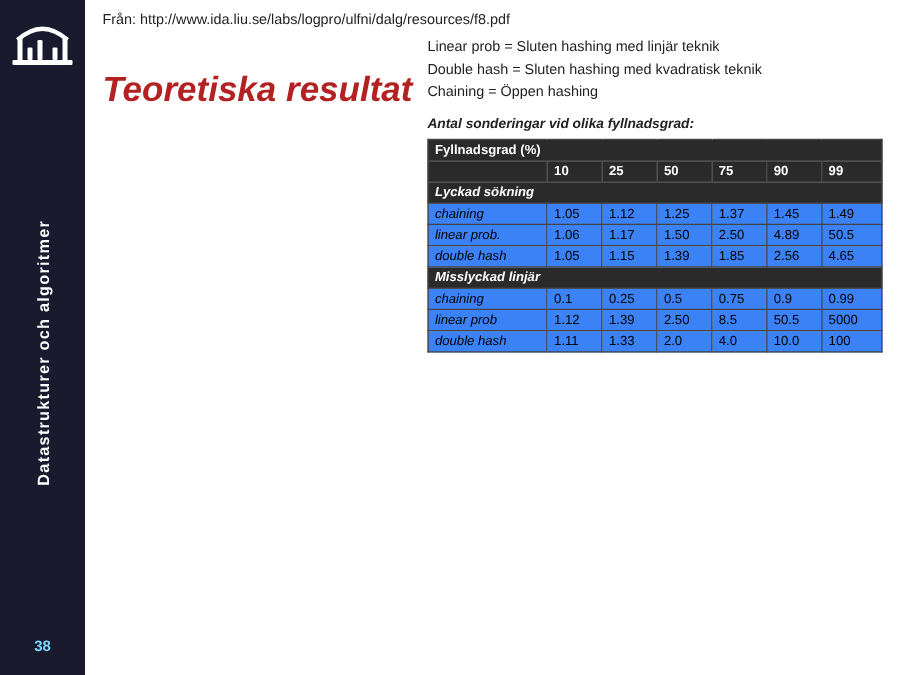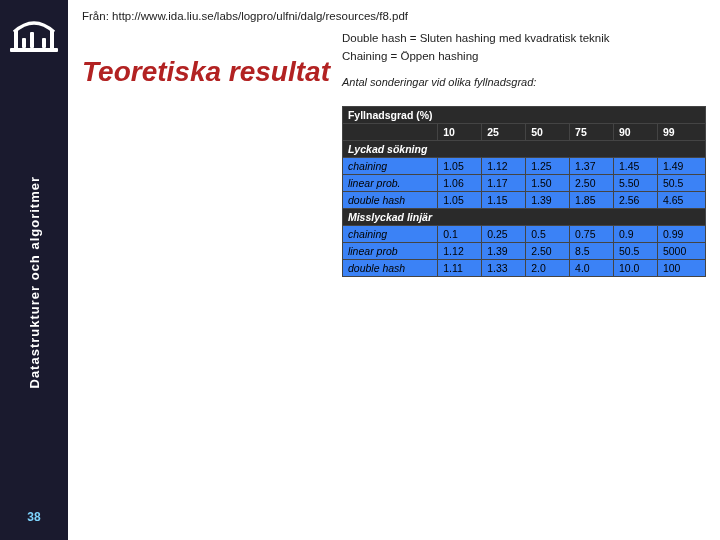--- a/index.html
+++ b/index.html
@@ -90,22 +90,23 @@
     }
     #description {
       font-size: 11.5px;
       color: #222;
       margin-bottom: 10px;
       line-height: 1.55;
     }
     #antal-text {
       font-size: 11px;
       color: #222;
-      margin-bottom: 18px;
-      font-style: italic;
+      margin-bottom: 6px;
+      font-style: italic;
+      font-weight: bold;
     }
 
     
     #data-table {
       border-collapse: collapse;
       font-size: 10.5px;
       width: 100%;
     }
     #data-table th, #data-table td {
       border: 1px solid #444;
@@ -163,20 +164,21 @@
   <div id="top-url">Från: http://www.ida.liu.se/labs/logpro/ulfni/dalg/resources/f8.pdf</div>
 
   <div id="content-area">
 
     <div id="left-section">
       <div id="teoretical-title">Teoretiska resultat</div>
     </div>
 
     <div id="right-section">
       <div id="description">
+        <div>Linear prob = Sluten hashing med linjär teknik</div>
         <div>Double hash = Sluten hashing med kvadratisk teknik</div>
         <div>Chaining = Öppen hashing</div>
       </div>
       <div id="antal-text">Antal sonderingar vid olika fyllnadsgrad:</div>
 
       <table id="data-table">
 
         <tbody>
             <tr class="header-row">
           <th colspan="7">Fyllnadsgrad (%)</th>
@@ -204,21 +206,21 @@
           <td>1.37</td>
           <td>1.45</td>
           <td>1.49</td>
         </tr>
         <tr class="data-row">
           <td class="row-label">linear prob.</td>
           <td>1.06</td>
           <td>1.17</td>
           <td>1.50</td>
           <td>2.50</td>
-          <td>5.50</td>
+          <td>4.89</td>
           <td>50.5</td>
         </tr>
         <tr class="data-row">
           <td class="row-label">double hash</td>
           <td>1.05</td>
           <td>1.15</td>
           <td>1.39</td>
           <td>1.85</td>
           <td>2.56</td>
           <td>4.65</td>

